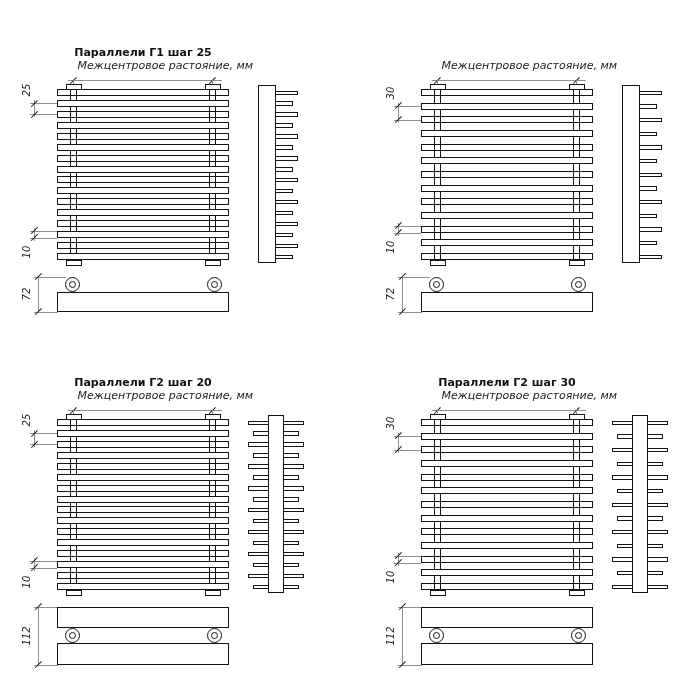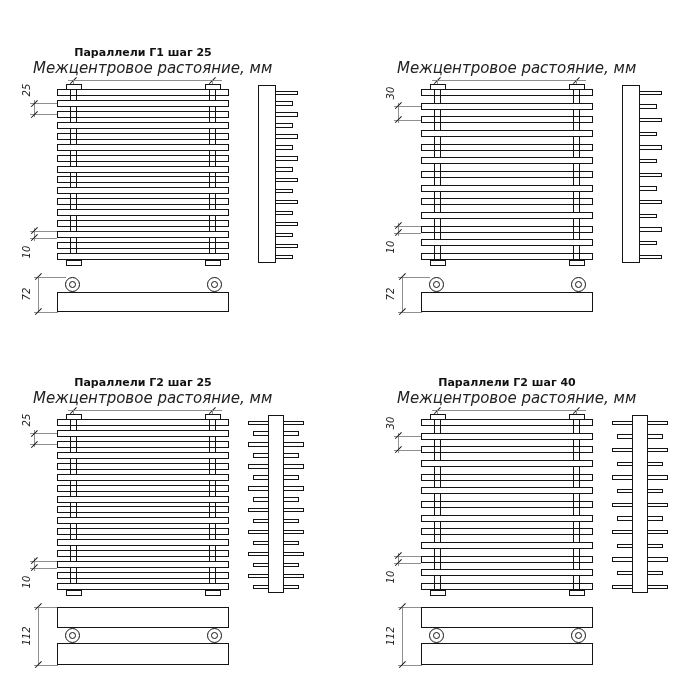--- a/index.html
+++ b/index.html
@@ -2,21 +2,21 @@
 <html><head>
 <meta charset="utf-8">
 <style>
   html,body{margin:0;padding:0;background:#ffffff;}
   #canvas{position:relative;width:700px;height:700px;background:#fff;
           font-family:"DejaVu Sans",sans-serif;overflow:hidden;}
   .panel{position:absolute;width:320px;height:305px;}
   .title{position:absolute;left:23px;top:0;width:200px;text-align:center;
          font-weight:bold;font-size:11px;color:#111;white-space:nowrap;margin-top:8px;}
   .subtitle{position:absolute;left:13px;top:21px;width:220px;text-align:right;
-         font-style:italic;font-size:15px;color:#222;white-space:nowrap;}
+         font-style:italic;font-size:11px;color:#222;white-space:nowrap;}
   .dimtext{position:absolute;width:30px;height:14px;text-align:center;line-height:14px;
          transform:rotate(-90deg);font-style:italic;font-size:10px;color:#222;white-space:nowrap;}
   .abs{position:absolute;box-sizing:border-box;}
 </style>
 </head>
 <body>
 
 <div id="canvas">
   <div class="panel" id="p0" style="left:20px;top:38px;">
     <div class="title">Параллели Г1 шаг 25</div>
@@ -177,21 +177,21 @@
       <div class="abs" style="left: 10px; top: 81.1333px; width: 9px; height: 1.4px; background: rgb(20, 20, 20); transform: rotate(-45deg);"></div>
       <div class="dimtext" style="left: -8px; top: 48.1667px;">30</div>
       <div class="abs" style="left: 10px; top: 187.667px; width: 27px; height: 1px; background: rgb(143, 143, 143);"></div>
       <div class="abs" style="left: 10px; top: 194.667px; width: 27px; height: 1px; background: rgb(143, 143, 143);"></div>
       <div class="abs" style="left: 14px; top: 184.667px; width: 1px; height: 13px; background: rgb(143, 143, 143);"></div>
       <div class="abs" style="left: 10px; top: 186.967px; width: 9px; height: 1.4px; background: rgb(20, 20, 20); transform: rotate(-45deg);"></div>
       <div class="abs" style="left: 10px; top: 193.967px; width: 9px; height: 1.4px; background: rgb(20, 20, 20); transform: rotate(-45deg);"></div>
       <div class="dimtext" style="left: -8px; top: 201.667px;">10</div>
     </div>
   <div class="panel" id="p2" style="left:20px;top:368px;">
-    <div class="title">Параллели Г2 шаг 25</div>
+    <div class="title">Параллели Г2 шаг 20</div>
     <div class="subtitle">Межцентровое растояние, мм</div>
   <div class="abs" style="left: 48px; top: 42px; width: 154px; height: 1px; background: rgb(143, 143, 143);"></div>
       <div class="abs" style="left: 49px; top: 41.8px; width: 9px; height: 1.4px; background: rgb(20, 20, 20); transform: rotate(-45deg);"></div>
       <div class="abs" style="left: 188px; top: 41.8px; width: 9px; height: 1.4px; background: rgb(20, 20, 20); transform: rotate(-45deg);"></div>
       <div class="abs" style="left: 53px; top: 42px; width: 1px; height: 6px; background: rgb(143, 143, 143);"></div>
       <div class="abs" style="left: 192px; top: 42px; width: 1px; height: 6px; background: rgb(143, 143, 143);"></div>
       <div class="abs" style="left: 50px; top: 51px; width: 7px; height: 171px; border-left: 1.4px solid rgb(20, 20, 20); border-right: 1.4px solid rgb(20, 20, 20); z-index: 0;"></div>
       <div class="abs" style="left: 189px; top: 51px; width: 7px; height: 171px; border-left: 1.4px solid rgb(20, 20, 20); border-right: 1.4px solid rgb(20, 20, 20); z-index: 0;"></div>
       <div class="abs" style="left: 37px; top: 51px; width: 172px; height: 7px; border: 1.6px solid rgb(20, 20, 20); background: rgb(255, 255, 255); z-index: 1;"></div>
       <div class="abs" style="left: 50px; top: 51px; width: 7px; height: 7px; border-left: 1.4px solid rgb(20, 20, 20); border-right: 1.4px solid rgb(20, 20, 20); z-index: 2;"></div>
@@ -281,21 +281,21 @@
       <div class="abs" style="left: 10px; top: 75.6667px; width: 9px; height: 1.4px; background: rgb(20, 20, 20); transform: rotate(-45deg);"></div>
       <div class="dimtext" style="left: -8px; top: 45.4333px;">25</div>
       <div class="abs" style="left: 10px; top: 193.133px; width: 27px; height: 1px; background: rgb(143, 143, 143);"></div>
       <div class="abs" style="left: 10px; top: 200.133px; width: 27px; height: 1px; background: rgb(143, 143, 143);"></div>
       <div class="abs" style="left: 14px; top: 190.133px; width: 1px; height: 13px; background: rgb(143, 143, 143);"></div>
       <div class="abs" style="left: 10px; top: 192.433px; width: 9px; height: 1.4px; background: rgb(20, 20, 20); transform: rotate(-45deg);"></div>
       <div class="abs" style="left: 10px; top: 199.433px; width: 9px; height: 1.4px; background: rgb(20, 20, 20); transform: rotate(-45deg);"></div>
       <div class="dimtext" style="left: -8px; top: 207.133px;">10</div>
     </div>
   <div class="panel" id="p3" style="left:384px;top:368px;">
-    <div class="title">Параллели Г2 шаг 40</div>
+    <div class="title">Параллели Г2 шаг 30</div>
     <div class="subtitle">Межцентровое растояние, мм</div>
   <div class="abs" style="left: 48px; top: 42px; width: 154px; height: 1px; background: rgb(143, 143, 143);"></div>
       <div class="abs" style="left: 49px; top: 41.8px; width: 9px; height: 1.4px; background: rgb(20, 20, 20); transform: rotate(-45deg);"></div>
       <div class="abs" style="left: 188px; top: 41.8px; width: 9px; height: 1.4px; background: rgb(20, 20, 20); transform: rotate(-45deg);"></div>
       <div class="abs" style="left: 53px; top: 42px; width: 1px; height: 6px; background: rgb(143, 143, 143);"></div>
       <div class="abs" style="left: 192px; top: 42px; width: 1px; height: 6px; background: rgb(143, 143, 143);"></div>
       <div class="abs" style="left: 50px; top: 51px; width: 7px; height: 171px; border-left: 1.4px solid rgb(20, 20, 20); border-right: 1.4px solid rgb(20, 20, 20); z-index: 0;"></div>
       <div class="abs" style="left: 189px; top: 51px; width: 7px; height: 171px; border-left: 1.4px solid rgb(20, 20, 20); border-right: 1.4px solid rgb(20, 20, 20); z-index: 0;"></div>
       <div class="abs" style="left: 37px; top: 51px; width: 172px; height: 7px; border: 1.6px solid rgb(20, 20, 20); background: rgb(255, 255, 255); z-index: 1;"></div>
       <div class="abs" style="left: 50px; top: 51px; width: 7px; height: 7px; border-left: 1.4px solid rgb(20, 20, 20); border-right: 1.4px solid rgb(20, 20, 20); z-index: 2;"></div>

